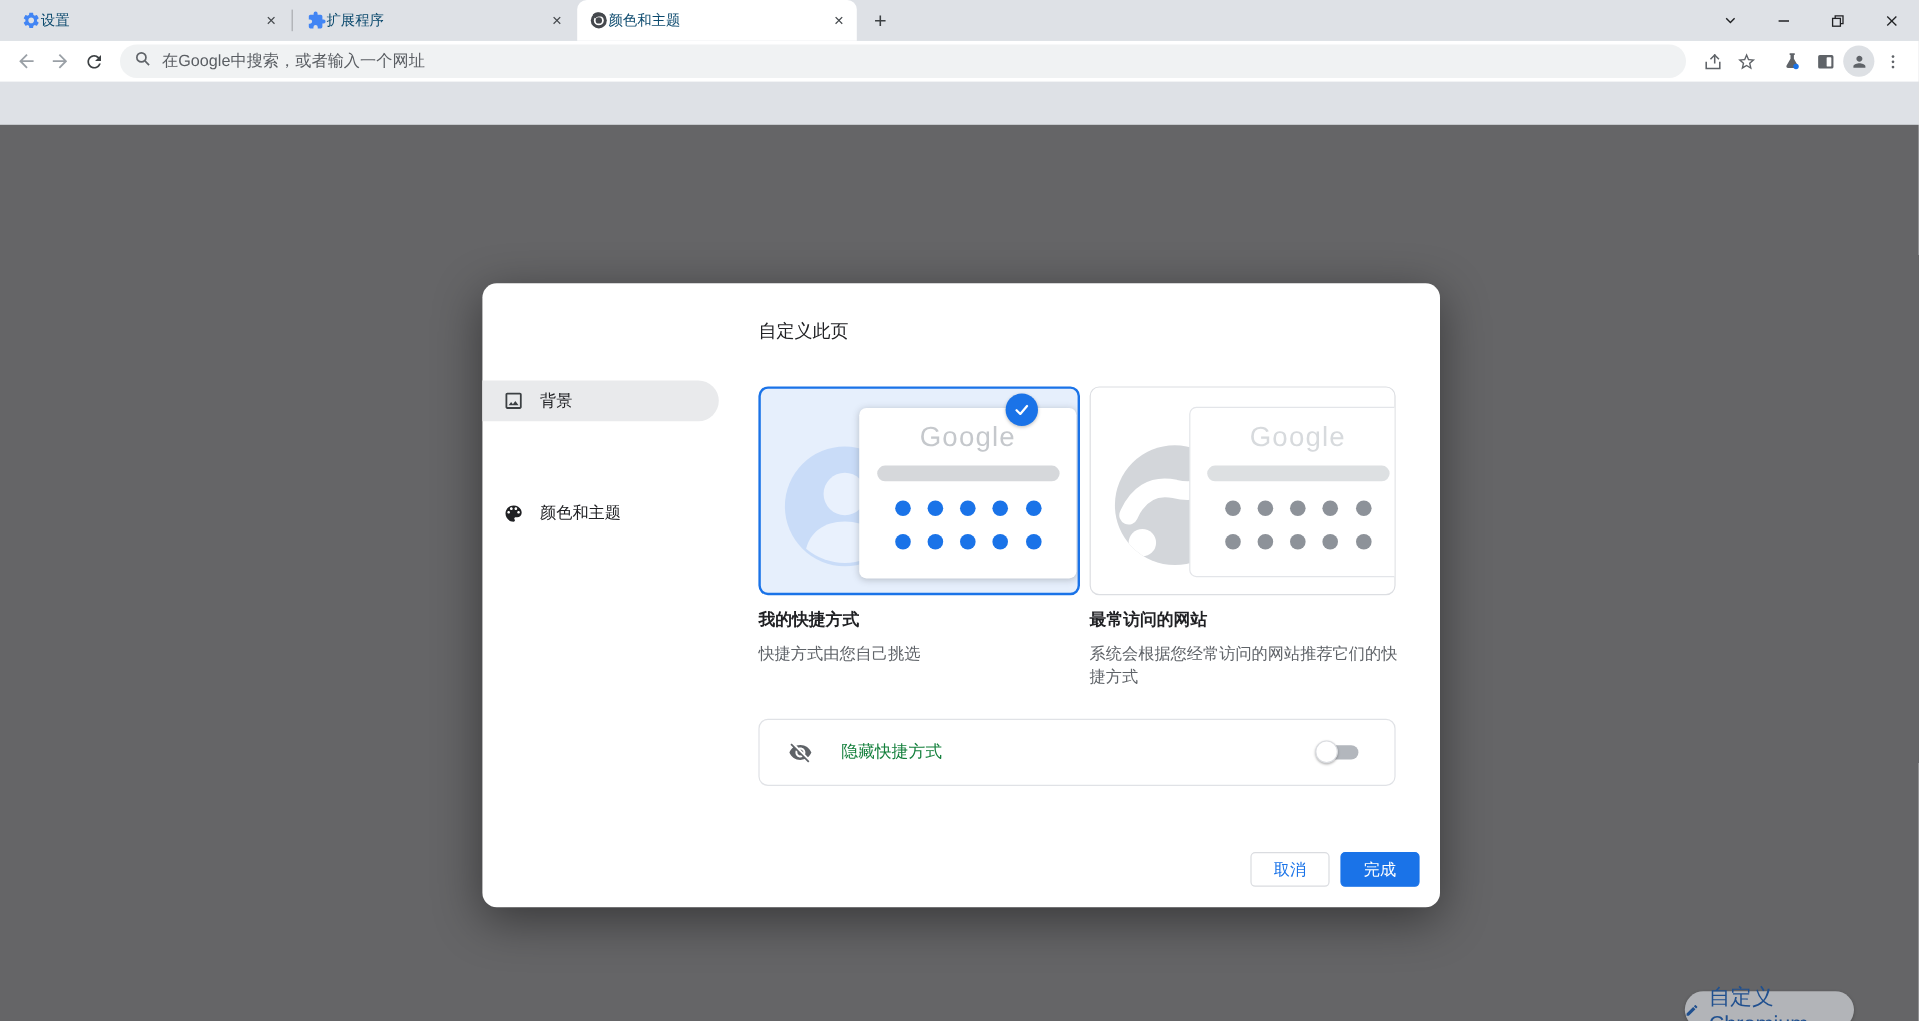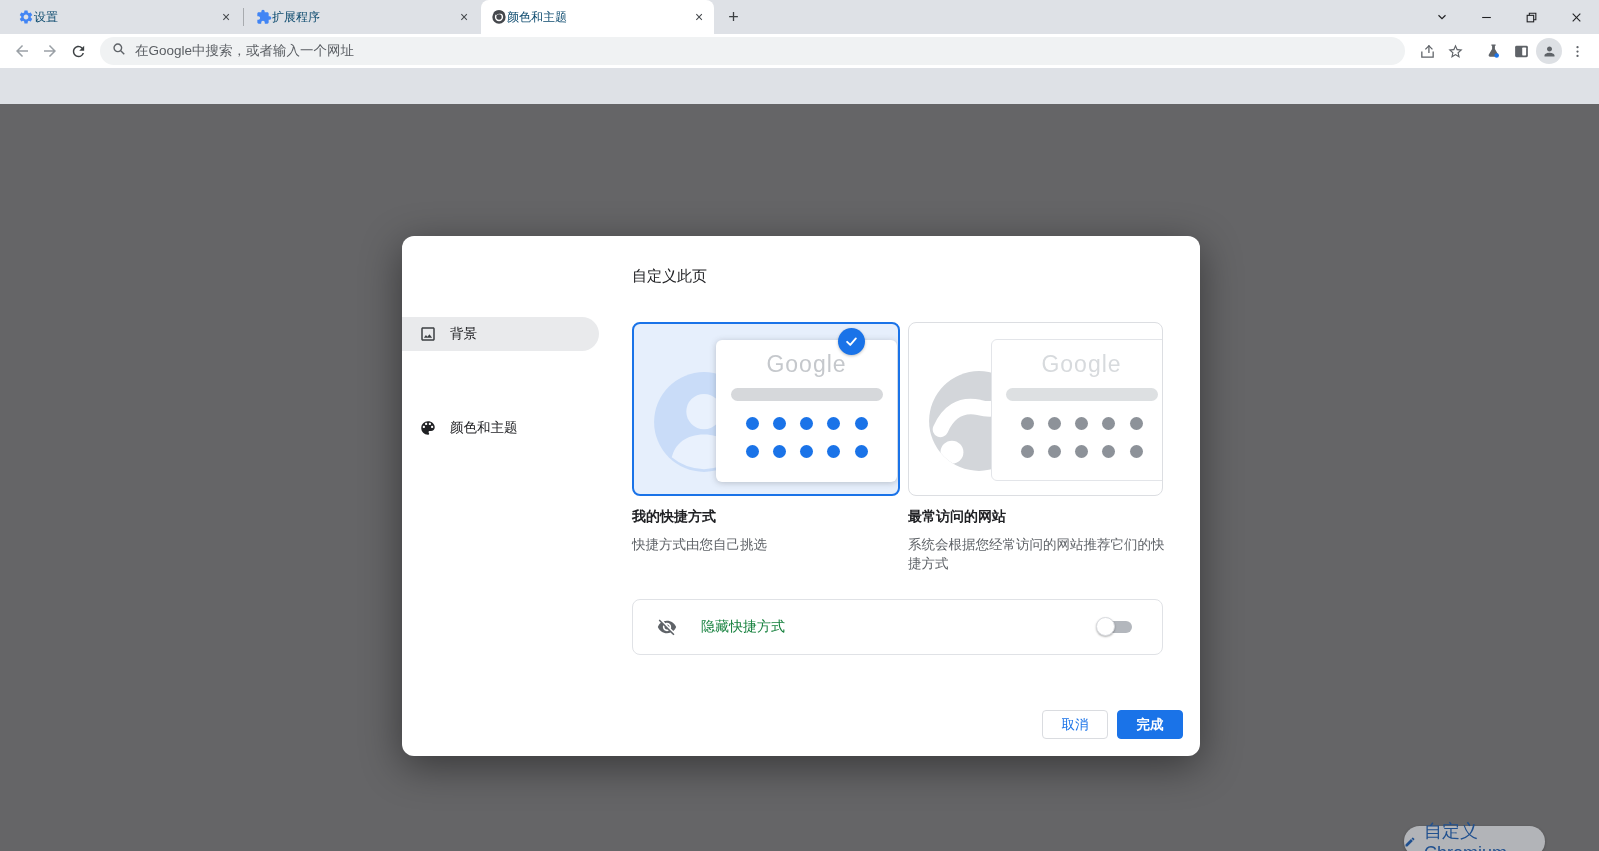--- a/index.html
+++ b/index.html
@@ -87,21 +87,21 @@
   .tr-desc { font-size:13.5px; color:#5f6368; margin-top:2px; }
   .toggle { position:relative; margin-right:30px; width:34px; height:14px; flex:0 0 auto; cursor:pointer; }
   .toggle .track { position:absolute; left:0; top:1px; width:34px; height:12px; border-radius:6px;
     background:#b3b7bd; }
   .toggle .knob { position:absolute; left:-2px; top:-3px; width:19px; height:19px; border-radius:50%;
     background:#ffffff; border:1px solid #dadce0; box-shadow:0 1px 2px rgba(0,0,0,0.3); }
 
   .btn { position:absolute; top:474px; height:29px; font-size:13.5px; font-weight:500;
     border-radius:4px; cursor:pointer; font-family:inherit; }
   .btn.cancel { right:92px; width:66px; background:#ffffff; border:1px solid #dadce0; color:#1a73e8; }
-  .btn.done { right:17px; width:66px; background:#1a73e8; border:1px solid #1a73e8; color:#ffffff;font-weight:bold; }
+  .btn.done { right:17px; width:66px; background:#1a73e8; border:1px solid #1a73e8; color:#ffffff; }
 
   
   .fab { position:absolute; left:1404px; top:722px; width:141px; height:31px; border-radius:16px;
     background:#b2b4b8; color:#20508f; display:flex; align-items:center; justify-content:center;
     font-size:18px; box-shadow:0 1px 3px rgba(0,0,0,0.25); cursor:pointer; }
   .fab svg { margin-right:8px; }
 </style>
 </head>
 <body>
 

